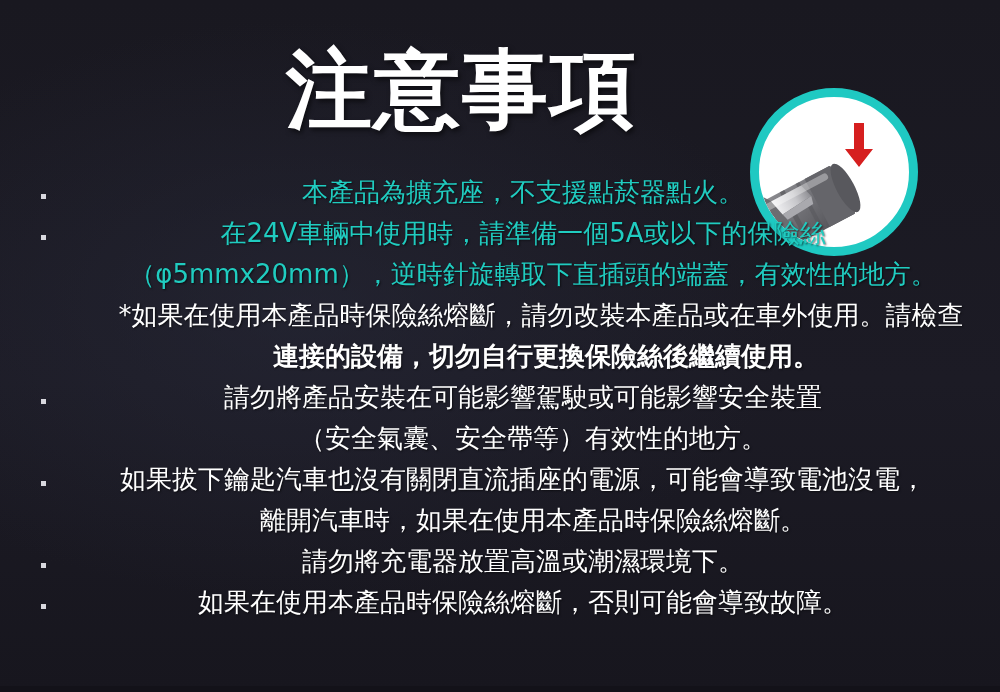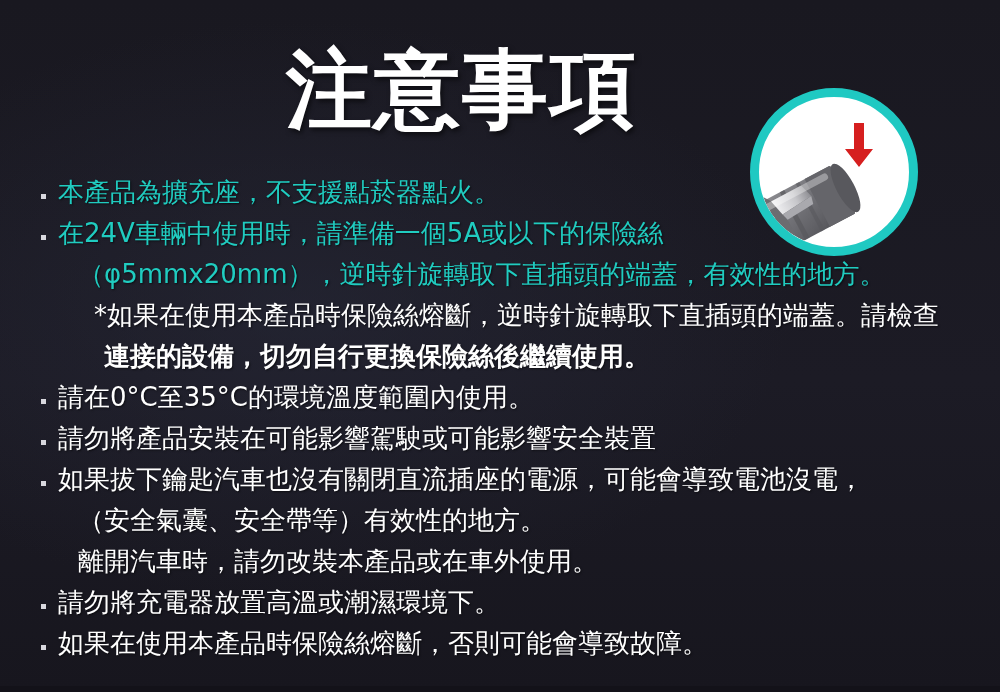--- a/index.html
+++ b/index.html
@@ -86,20 +86,21 @@
     top: 172px;
     width: 950px;
   }
   .note {
     display: block;
     font-size: 26px;
     line-height: 41px;
     color: #ffffff;
     white-space: nowrap;
     text-shadow: 1px 1px 2px rgba(0,0,0,0.6);
+    text-align: center;
   }
   .note.teal { color: #20ccc0; }
   .note-row {
     display: flex;
     align-items: flex-start;
   }
   .bullet {
     flex: 0 0 auto;
     width: 20px;
     display: inline-block;
@@ -200,51 +201,45 @@
           <i></i>
         </span>
         <span class="note note-text teal">在24V車輛中使用時，請準備一個5A或以下的保險絲</span>
       </div>
       <div class="note-row">
         <span class="bullet"></span>
         <span class="note note-text teal cont">（φ5mmx20mm），逆時針旋轉取下直插頭的端蓋，有效性的地方。</span>
       </div>
       <div class="note-row">
         <span class="bullet"></span>
-        <span class="note note-text cont-indent">*如果在使用本產品時保險絲熔斷，逆時針旋轉取下直插頭的端蓋。請檢查</span>
+        <span class="note note-text cont-indent">*如果在使用本產品時保險絲熔斷，請勿改裝本產品或在車外使用。請檢查</span>
       </div>
       <div class="note-row">
         <span class="bullet"></span>
         <span class="note note-text cont-indent2">連接的設備，切勿自行更換保險絲後繼續使用。</span>
       </div>
       <div class="note-row">
         <span class="bullet">
           <i></i>
         </span>
-        <span class="note note-text">請在0°C至35°C的環境溫度範圍內使用。</span>
-      </div>
-      <div class="note-row">
-        <span class="bullet">
-          <i></i>
-        </span>
         <span class="note note-text">請勿將產品安裝在可能影響駕駛或可能影響安全裝置</span>
       </div>
       <div class="note-row">
+        <span class="bullet"></span>
+        <span class="note note-text cont">（安全氣囊、安全帶等）有效性的地方。</span>
+      </div>
+      <div class="note-row">
         <span class="bullet">
           <i></i>
         </span>
         <span class="note note-text">如果拔下鑰匙汽車也沒有關閉直流插座的電源，可能會導致電池沒電，</span>
       </div>
       <div class="note-row">
         <span class="bullet"></span>
-        <span class="note note-text cont">（安全氣囊、安全帶等）有效性的地方。</span>
-      </div>
-      <div class="note-row">
-        <span class="bullet"></span>
-        <span class="note note-text cont">離開汽車時，請勿改裝本產品或在車外使用。</span>
+        <span class="note note-text cont">離開汽車時，如果在使用本產品時保險絲熔斷。</span>
       </div>
       <div class="note-row">
         <span class="bullet">
           <i></i>
         </span>
         <span class="note note-text">請勿將充電器放置高溫或潮濕環境下。</span>
       </div>
       <div class="note-row">
         <span class="bullet">
           <i></i>

